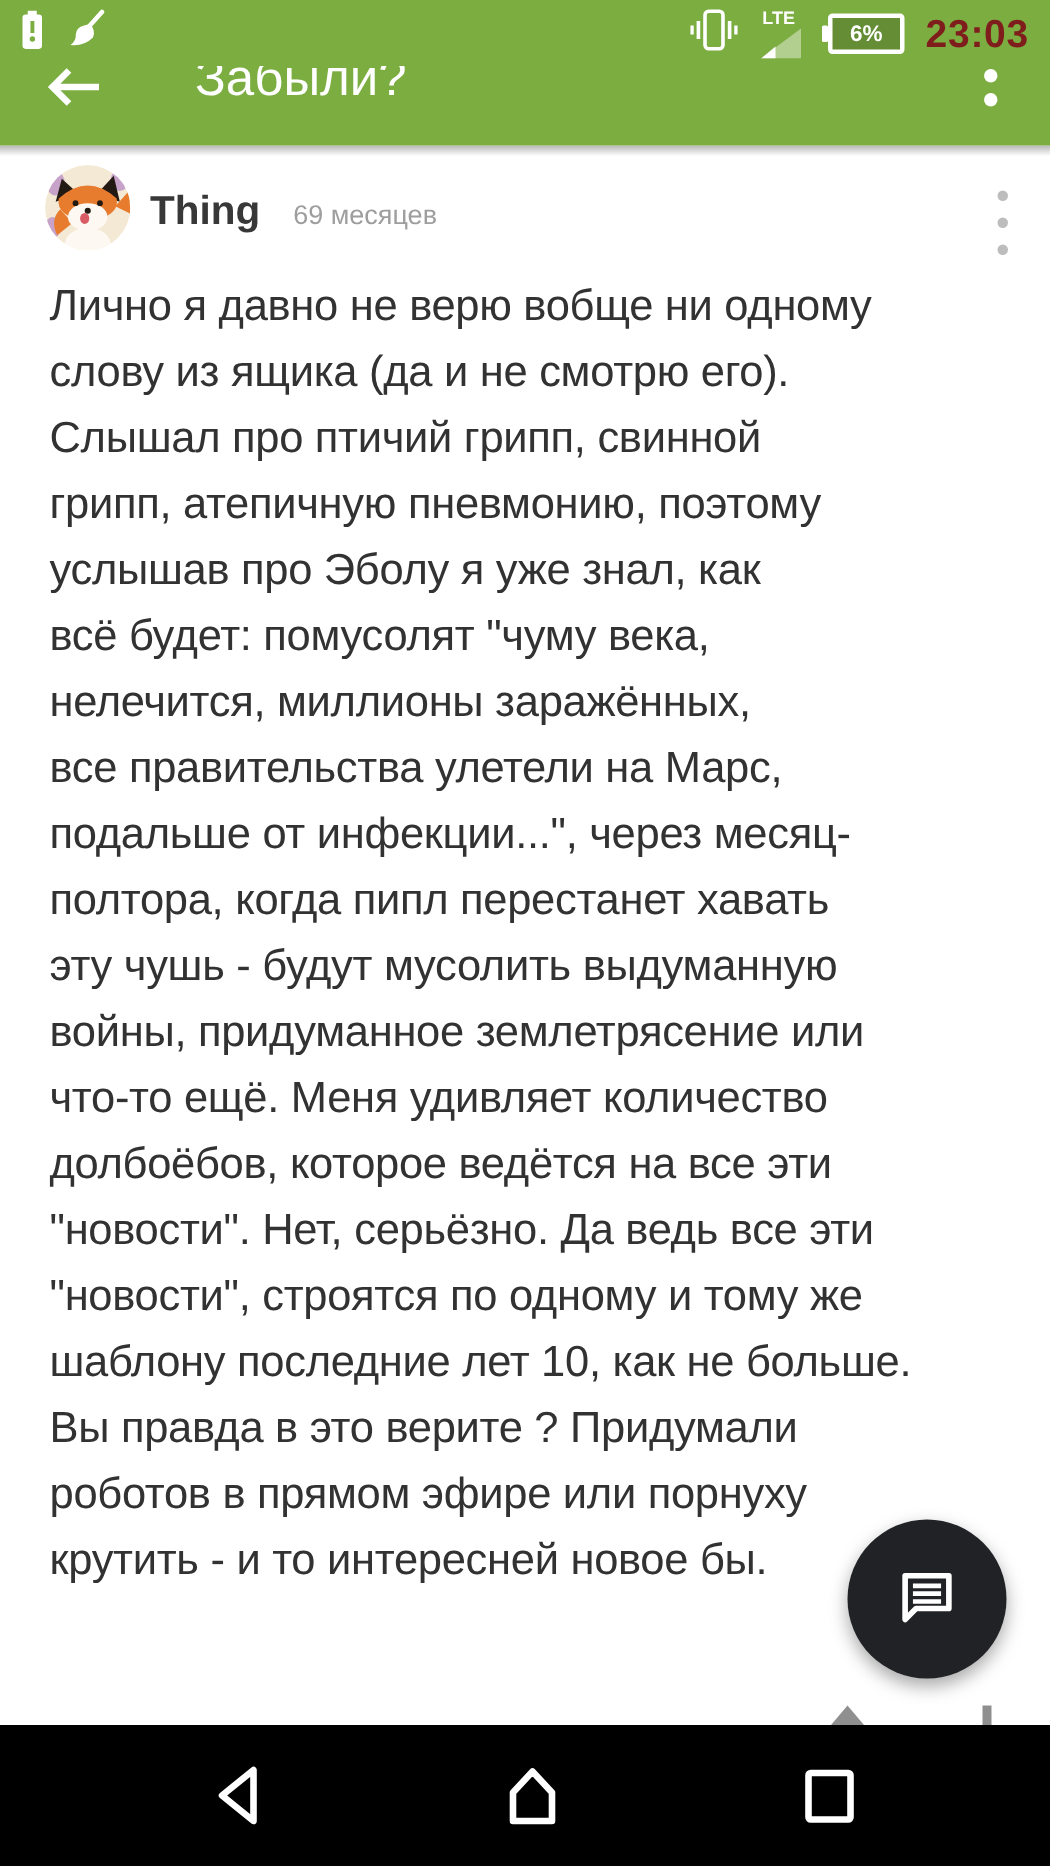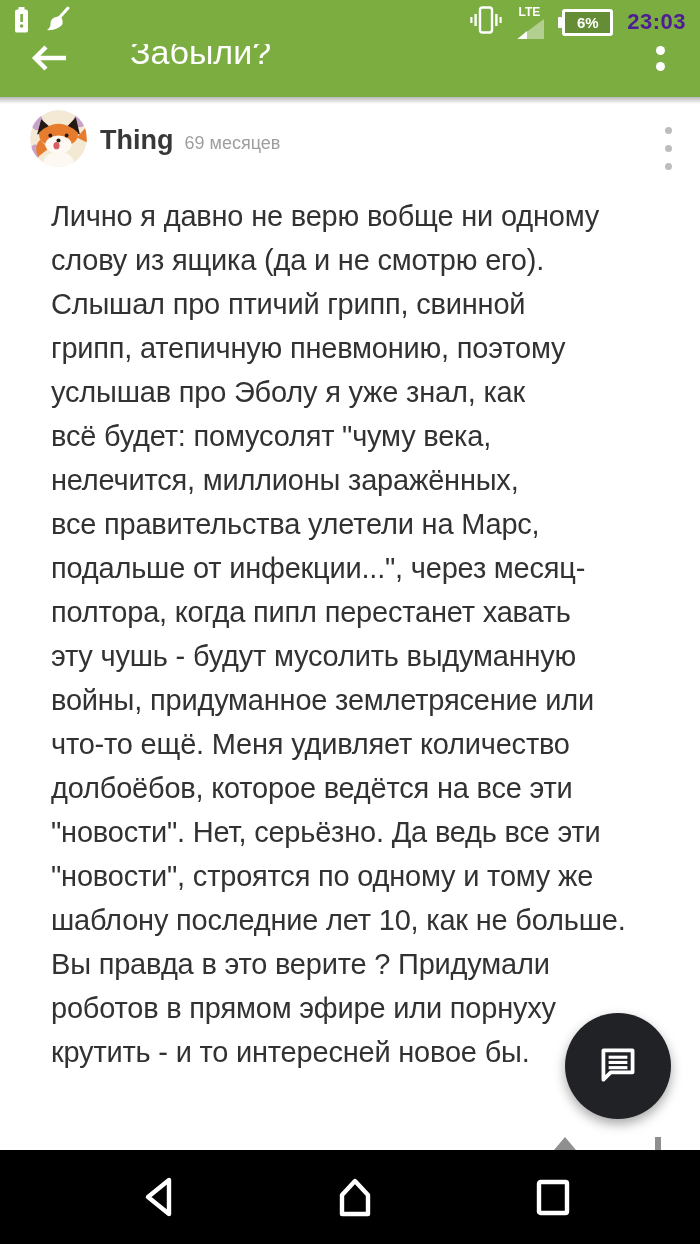--- a/index.html
+++ b/index.html
@@ -18,21 +18,21 @@
   .sb-group.right{justify-content:space-between;}
   .signal-block{display:flex; flex-direction:column; align-items:flex-end; line-height:1;}
   .lte-label{color:#fff; font-size:12px; font-weight:700; margin-bottom:1px; margin-right:4px;}
   .batt{display:flex; align-items:center;}
   .batt-nub{width:4px; height:11px; background:#fff; border-radius:1px;}
   .batt-body{
     width:45px; height:21px; border:3px solid #fff; border-radius:3px;
     background:rgba(0,0,0,0.18); color:#fff; font-size:15px; font-weight:700;
     display:flex; align-items:center; justify-content:center;
   }
-  .sb-time{color:#4c1d95; font-size:22px; font-weight:600; letter-spacing:0.5px;}
+  .sb-time{color:#7f1d1d; font-size:26px; font-weight:600; letter-spacing:0.5px;}
   
   .appbar{
     position:absolute; top:44px; left:0; right:0; height:53px;
     background:#7BAD41; z-index:4;
   }
   .appbar-shadow{
     position:absolute; top:97px; left:0; right:0; height:7px; z-index:3;
     background:linear-gradient(to bottom, rgba(0,0,0,0.28), rgba(0,0,0,0));
   }
   .back-btn{position:absolute; left:30px; top:0px; width:40px; height:32px; cursor:pointer;}
@@ -44,30 +44,30 @@
     margin-top:-14px; white-space:nowrap;
   }
   .appbar-menu{
     position:absolute; right:34px; top:2px; width:12px; height:40px; cursor:pointer;
     display:flex; flex-direction:column; align-items:center; gap:7px;
   }
   .appbar-menu .dot{width:9px; height:9px; border-radius:50%; background:#fff;}
   
   .comment-header{position:absolute; top:97px; left:0; right:0; height:88px; background:#fff; z-index:2;}
   .avatar{position:absolute; left:30px; top:13px; width:57px; height:57px; border-radius:50%; overflow:hidden;}
-  .author-row{position:absolute; left:100px; top:28px; display:flex; align-items:baseline; gap:11px;}
+  .author-row{position:absolute; left:100px; top:28px; display:flex; align-items:baseline; gap:22px;}
   .author-name{font-size:27px; font-weight:700; color:#383838;}
   .comment-age{font-size:18px; font-weight:400; color:#9e9e9e;}
   .comment-menu{
     position:absolute; right:27px; top:30px; width:10px; height:46px; cursor:pointer;
     display:flex; flex-direction:column; align-items:center; gap:11px;
   }
   .comment-menu .dot{width:7px; height:7px; border-radius:50%; background:#bdbdbd;}
   
-  .comment-body{position:absolute; top:194px; left:33px; right:10px; z-index:1;margin-left:18px;}
+  .comment-body{position:absolute; top:182px; left:33px; right:10px; z-index:1;}
   .t-line{
     height:44px; line-height:44px; font-size:29px; color:#323232;
     white-space:nowrap; letter-spacing:-0.2px;
   }
   
   .fab{
     position:absolute; left:565px; top:1013px; width:106px; height:106px;
     border-radius:50%; background:#202225; z-index:6; cursor:pointer;
     display:flex; align-items:center; justify-content:center;
     box-shadow:0 5px 12px rgba(0,0,0,0.35);

